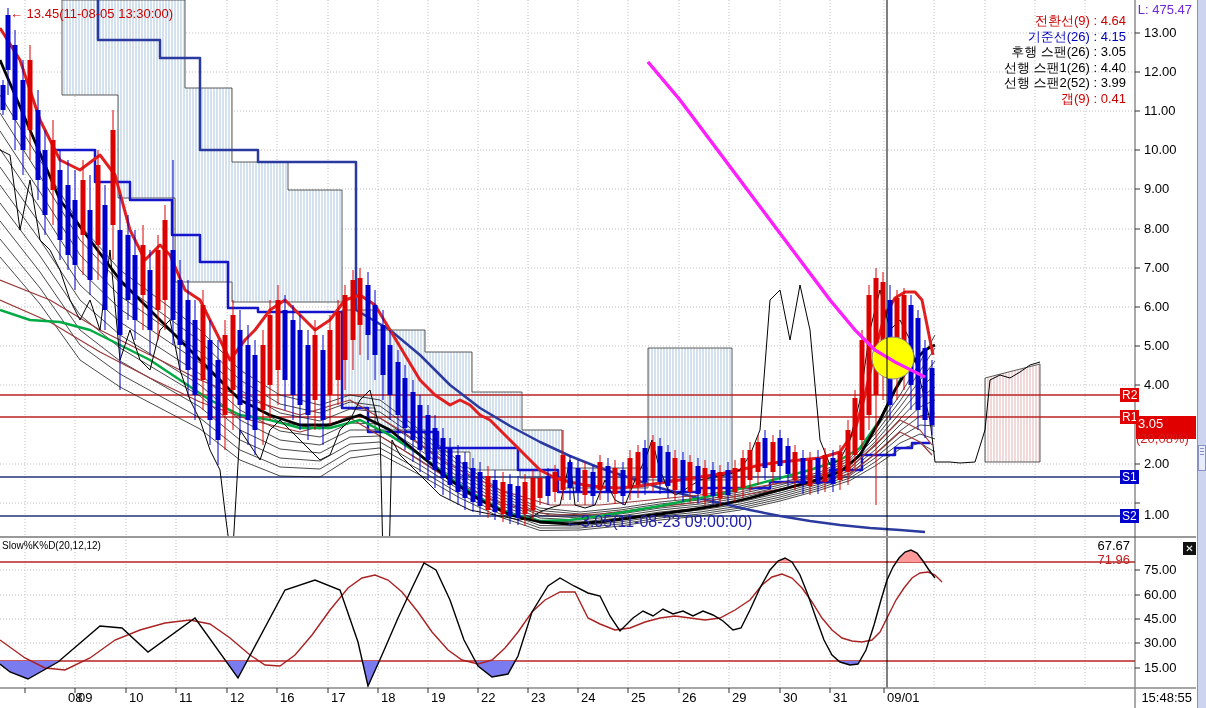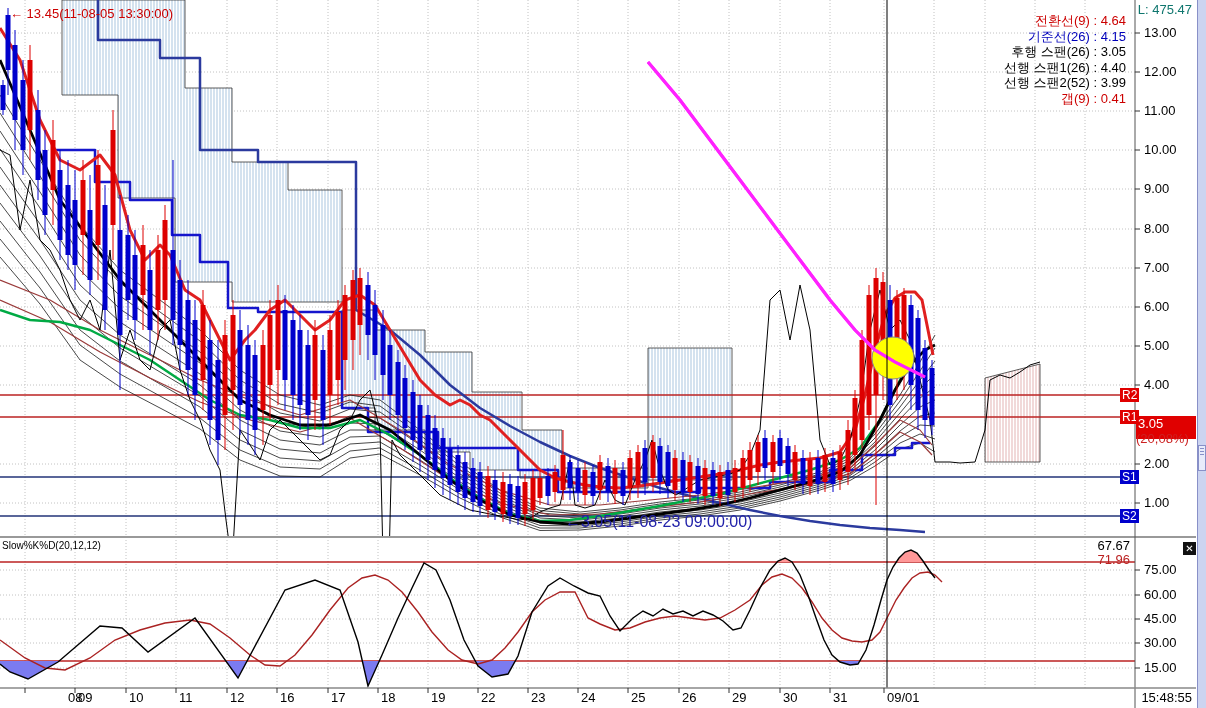--- a/index.html
+++ b/index.html
@@ -4,21 +4,21 @@
 <style>
   html,body{margin:0;padding:0;background:#fff;}
   #app{position:relative;width:1206px;height:708px;background:#fff;overflow:hidden;
        font-family:"Liberation Sans","DejaVu Sans",sans-serif;}
   #chart-svg{position:absolute;left:0;top:0;}
   .txt{position:absolute;font-size:13px;line-height:14px;white-space:nowrap;}
   .axis-label{color:#000;}
   .x-label{color:#000;}
   .legend-row{position:static;font-size:13px;line-height:15.5px;white-space:nowrap;}
   #legend{position:absolute;top:13px;right:80px;text-align:right;}
-  #l-value{color:#0f766e;font-size:13px;padding-left:47px;}
+  #l-value{color:#6d28d9;font-size:13px;padding-left:47px;}
   #marker-high{color:#cc0000;font-size:13px;top:7px;left:10px;}
   #marker-low{color:#2222aa;font-size:16px;top:515px;left:533px;margin-left:32px;}
   #sub-title{color:#000;font-size:10px;top:539px;left:2px;}
   #k-value{color:#000;font-size:13px;top:539px;right:76px;}
   #d-value{color:#bb2222;font-size:13px;top:553px;right:76px;}
   #time-status{color:#000;font-size:13px;top:691px;right:14px;}
   .tag{position:absolute;color:#fff;font-size:12px;line-height:14px;padding:0 2px;}
   #price-box{position:absolute;left:1136px;top:416px;width:58px;height:23px;background:#e00000;
              color:#fff;font-size:13px;line-height:15px;padding-left:2px;}
   #price-pct{position:absolute;left:1136px;top:432px;color:#cc2222;font-size:13px;}
@@ -469,21 +469,21 @@
       <div class="txt axis-label" style="left: 1144px; top: 65px;">12.00</div>
       <div class="txt axis-label" style="left: 1144px; top: 104px;">11.00</div>
       <div class="txt axis-label" style="left: 1144px; top: 143px;">10.00</div>
       <div class="txt axis-label" style="left: 1144px; top: 182px;">9.00</div>
       <div class="txt axis-label" style="left: 1144px; top: 222px;">8.00</div>
       <div class="txt axis-label" style="left: 1144px; top: 261px;">7.00</div>
       <div class="txt axis-label" style="left: 1144px; top: 300px;">6.00</div>
       <div class="txt axis-label" style="left: 1144px; top: 339px;">5.00</div>
       <div class="txt axis-label" style="left: 1144px; top: 378px;">4.00</div>
       <div class="txt axis-label" style="left: 1144px; top: 457px;">2.00</div>
-      <div class="txt axis-label" style="left: 1144px; top: 496px;">1.00</div>
+      <div class="txt axis-label" style="left: 1144px; top: 508px;">1.00</div>
     </div>
   <div id="sub-axis">
       <div class="txt axis-label" style="left: 1144px; top: 563px;">75.00</div>
       <div class="txt axis-label" style="left: 1144px; top: 588px;">60.00</div>
       <div class="txt axis-label" style="left: 1144px; top: 612px;">45.00</div>
       <div class="txt axis-label" style="left: 1144px; top: 636px;">30.00</div>
       <div class="txt axis-label" style="left: 1144px; top: 661px;">15.00</div>
     </div>
   <div id="x-axis">
       <div class="txt x-label" style="left: 28px; top: 691px; margin-left: 40px;">08</div>

